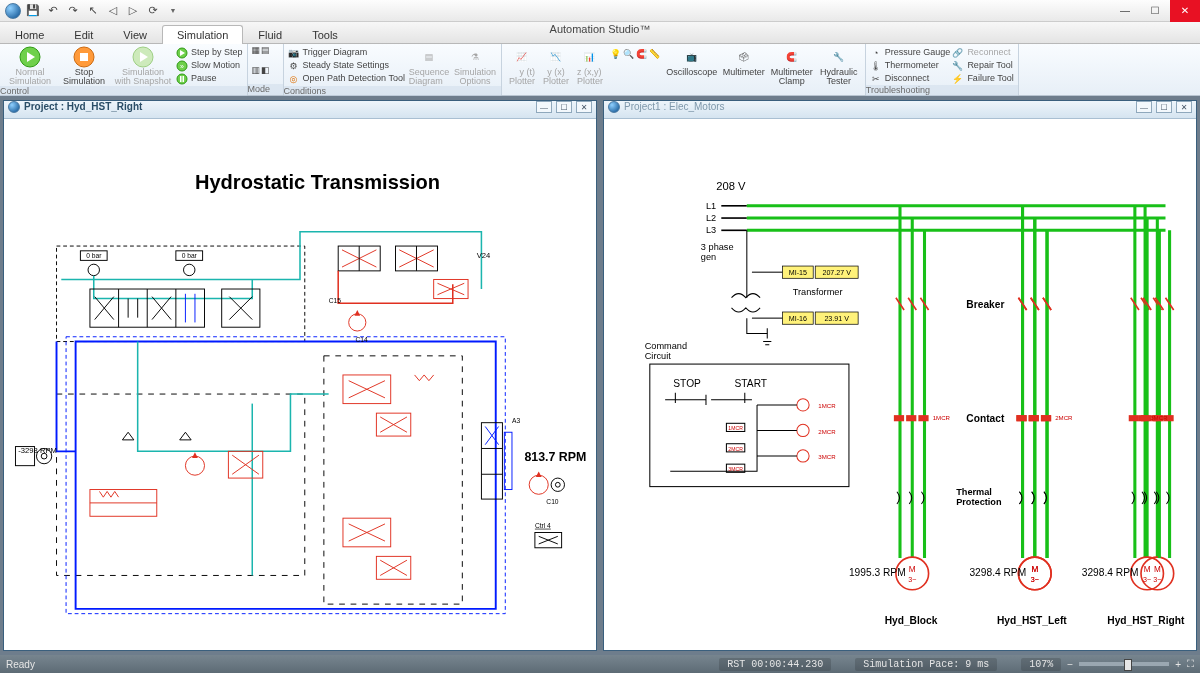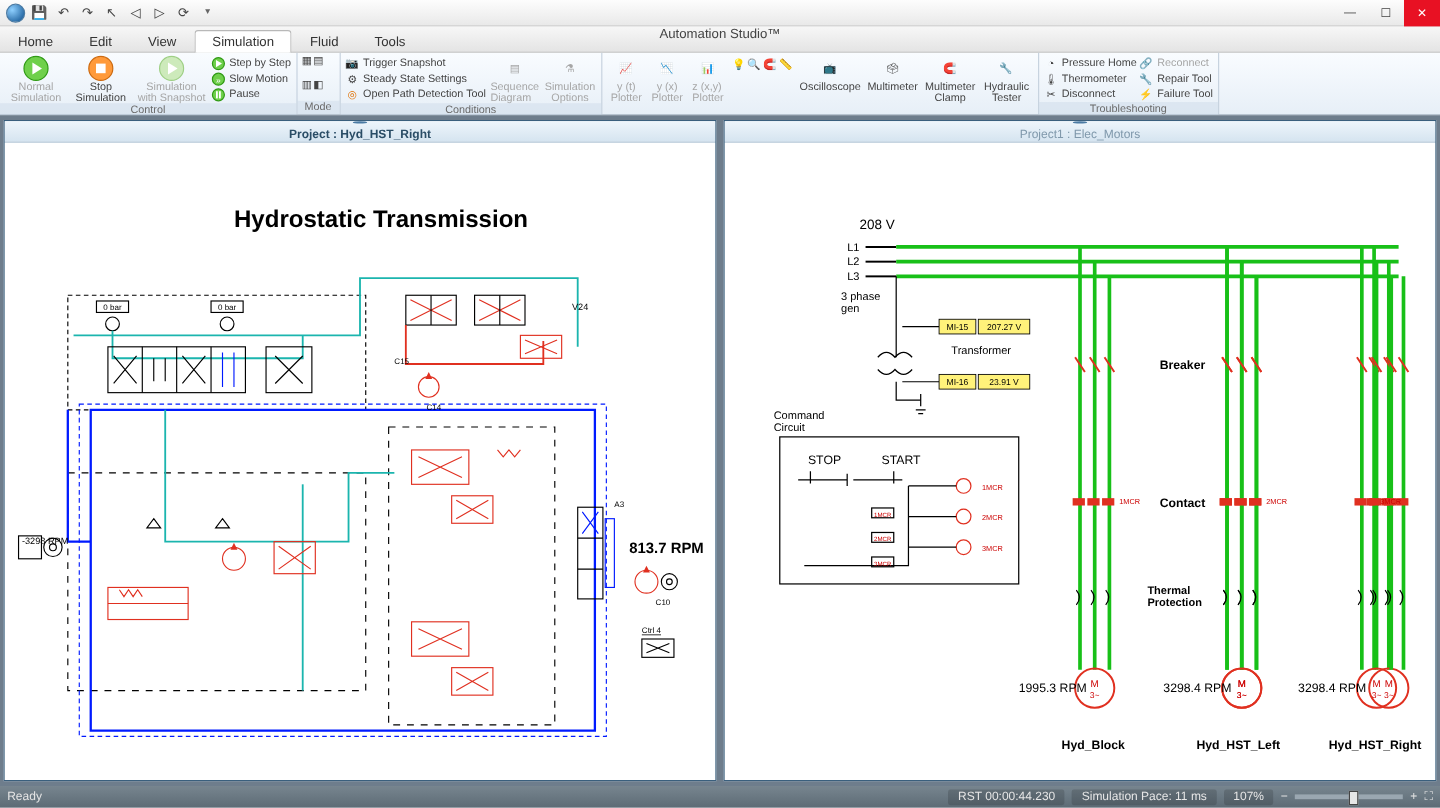--- a/index.html
+++ b/index.html
@@ -13,38 +13,38 @@
 .titlebar .winctrl div { width: 30px; height: 22px; display: flex; align-items: center; justify-content: center; font-size: 10px; }
 .titlebar .winctrl .close { background: #e81123; color: #fff; }
 .logo-circle { width: 16px; height: 16px; border-radius: 50%; background: radial-gradient(circle at 30% 30%, #8fd0ff, #0a4d8c); border: 1px solid #4a7aa3; }
 
 .menutabs { height: 22px; background: linear-gradient(#f7f7f7,#e4e4e4); display: flex; align-items: flex-end; font-size: 11px; border-bottom: 1px solid #b8b8b8; }
 .menutabs .tab { padding: 3px 14px; color: #333; border: 1px solid transparent; border-bottom: none; position: relative; top: 1px; }
 .menutabs .tab.active { background: #fff; border-color: #b8b8b8; border-radius: 3px 3px 0 0; }
 
 .ribbon { height: 52px; background: linear-gradient(#f9fcff,#e7eff7); border-bottom: 1px solid #b8c4d0; display: flex; font-size: 9px; color: #444; }
 .rgroup { border-right: 1px solid #c7d3df; padding: 1px 4px 0 4px; display: flex; flex-direction: column; position: relative; }
-.rgroup .lbl { text-align: center; color: #6a6a6a; font-size: 9px; padding-bottom: 1px; background: rgba(200,215,230,0.4); margin: 0 -4px; }
+.rgroup .lbl { color: #6a6a6a; font-size: 9px; padding-bottom: 1px; background: rgba(200,215,230,0.4); margin: 0 -4px; }
 .rgroup .row { display: flex; align-items: flex-start; gap: 2px; flex: 1; }
 .bigbtn { width: 52px; display: flex; flex-direction: column; align-items: center; gap: 1px; padding-top: 2px; }
 .bigbtn .ico { width: 24px; height: 20px; display: flex; align-items: center; justify-content: center; }
 .smallcol { display: flex; flex-direction: column; gap: 0px; padding-top: 1px; }
 .smallrow { display: flex; align-items: center; gap: 3px; white-space: nowrap; height: 13px; }
 .smallrow .sico { width: 12px; height: 12px; display: flex; align-items: center; justify-content: center; }
 .ribbon .txt { line-height: 1; }
 .muted { color: #a6a6a6; }
 
 .workspace { position: absolute; top: 96px; left: 0; right: 0; bottom: 18px; background: #6e7d8c; display: flex; }
 .docpane { flex: 1; margin: 4px 3px; background: #fff; border: 1px solid #3a5f7d; display: flex; flex-direction: column; }
-.dochdr { height: 18px; background: linear-gradient(#eef5fb,#d5e4f0); border-bottom: 1px solid #a9bfd2; display: flex; align-items: center; font-size: 10px; color: #2a4d66; padding: 0 4px; gap: 4px; flex-direction: column; }
+.dochdr { height: 18px; background: linear-gradient(#eef5fb,#d5e4f0); border-bottom: 1px solid #a9bfd2; display: flex; font-size: 10px; color: #2a4d66; padding: 0 4px; gap: 4px; }
 .dochdr .spacer { flex: 1; }
 .dochdr .wbtn { width: 16px; height: 12px; border: 1px solid #8fa8bc; background: #f3f8fc; font-size: 8px; display: flex; align-items: center; justify-content: center; color: #456; }
 .canvas { flex: 1; position: relative; background: #fff; overflow: hidden; }
 .statusbar { position: absolute; left: 0; right: 0; bottom: 0; height: 18px; background: linear-gradient(#77858f,#5d6b75); color: #e6e6e6; font-size: 10px; display: flex; align-items: center; padding: 0 6px; }
-.statusbar .chip { background: rgba(0,0,0,0.15); padding: 1px 8px; border-radius: 2px; margin-left: 6px; }
+.statusbar .chip { background: rgba(0,0,0,0.15); padding: 1px 8px; border-radius: 2px; margin-left: 24px; font-family: Liberation Mono, monospace; }
 .statusbar .slider { width: 90px; height: 4px; background: #9aa7b1; margin: 0 6px; position: relative; }
 .statusbar .slider::after { content: ""; position: absolute; left: 50%; top: -3px; width: 6px; height: 10px; background: #e6e6e6; border: 1px solid #444; }
 
 
 .svglabel { font-family: Arial, sans-serif; }
 .dash { stroke-dasharray: 4 3; }
 .dashL { stroke-dasharray: 6 6; }
 .thin { stroke-width: 1; }
 .med { stroke-width: 1.6; }
 .thick { stroke-width: 2; }
@@ -165,21 +165,21 @@
       <span class="sico">◧</span>
     </div>
     <div class="lbl">Mode</div>
   </div>
 
   <div class="rgroup">
     <div class="row">
       <div class="smallcol">
         <div class="smallrow">
             <span class="sico">📷</span>
-            <span class="txt">Trigger Snapshot</span>
+            <span class="txt">Trigger Diagram</span>
           </div>
         <div class="smallrow">
             <span class="sico">⚙</span>
             <span class="txt">Steady State Settings</span>
           </div>
         <div class="smallrow">
             <span class="sico" style="color:#e07000">◎</span>
             <span class="txt">Open Path Detection Tool</span>
           </div>
       </div>
@@ -192,21 +192,21 @@
           <span class="txt" style="text-align:center">Simulation<br>Options</span>
         </div>
     </div>
     <div class="lbl">Conditions</div>
   </div>
 
   <div class="rgroup">
     <div class="row">
       <div class="bigbtn muted" style="width:32px">
           <span class="ico">📈</span>
-          <span class="txt" style="text-align:center">y (t)<br>Plotter</span>
+          <span class="txt" style="text-align:right">y (t)<br>Plotter</span>
         </div>
       <div class="bigbtn muted" style="width:32px">
           <span class="ico">📉</span>
           <span class="txt" style="text-align:center">y (x)<br>Plotter</span>
         </div>
       <div class="bigbtn muted" style="width:32px">
           <span class="ico">📊</span>
           <span class="txt" style="">z (x,y)<br>Plotter</span>
         </div>
       <div style="display:flex;align-items:center;gap:2px;margin:4px 2px 0 2px">
@@ -232,21 +232,21 @@
           <span class="txt" style="text-align:center">Hydraulic<br>Tester</span>
         </div>
     </div>
   </div>
 
   <div class="rgroup">
     <div class="row">
       <div class="smallcol">
         <div class="smallrow">
             <span class="sico">◔</span>
-            <span class="txt">Pressure Home</span>
+            <span class="txt">Pressure Gauge</span>
           </div>
         <div class="smallrow">
             <span class="sico">🌡</span>
             <span class="txt">Thermometer</span>
           </div>
         <div class="smallrow">
             <span class="sico">✂</span>
             <span class="txt">Disconnect</span>
           </div>
       </div>
@@ -542,19 +542,19 @@
         <text x="483" y="495" font-size="10" font-weight="bold">Hyd_HST_Right</text>
       </svg>
     </div>
   </div>
 </div>
 
 <div class="statusbar">
   <span>Ready</span>
   <span style="flex:1"></span>
   <span class="chip">RST 00:00:44.230</span>
-  <span class="chip">Simulation Pace: 11 ms</span>
+  <span class="chip">Simulation Pace: 9 ms</span>
   <span class="chip">107%</span>
   <span style="margin-left:6px">−</span>
   <span class="slider"></span>
   <span>+</span>
   <span style="margin-left:6px">⛶</span>
 </div>
 
 </body></html>

